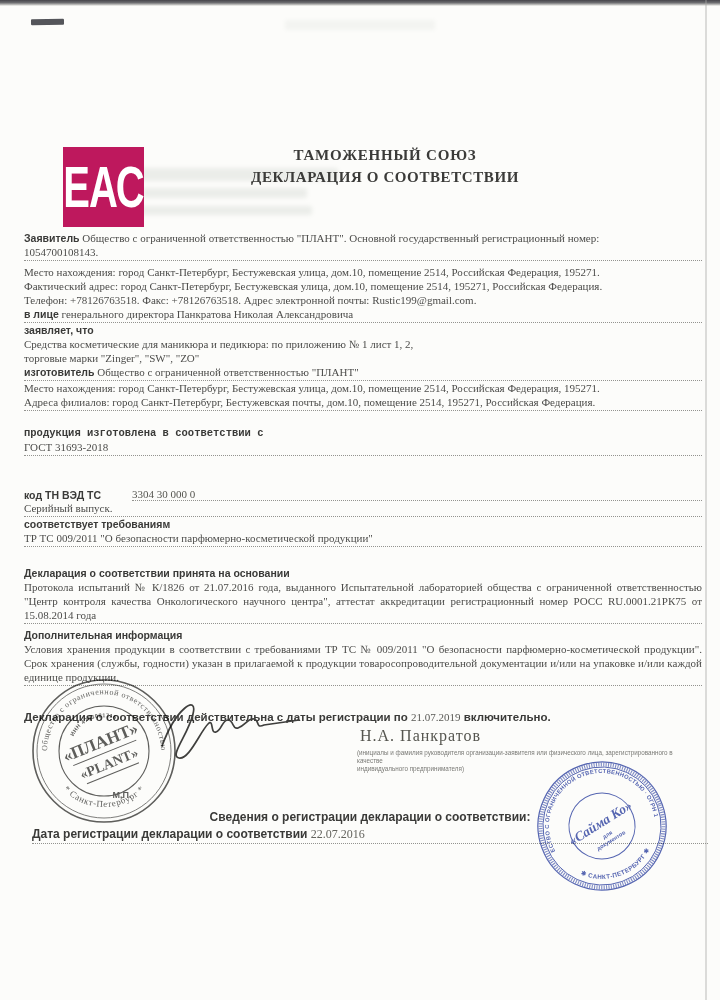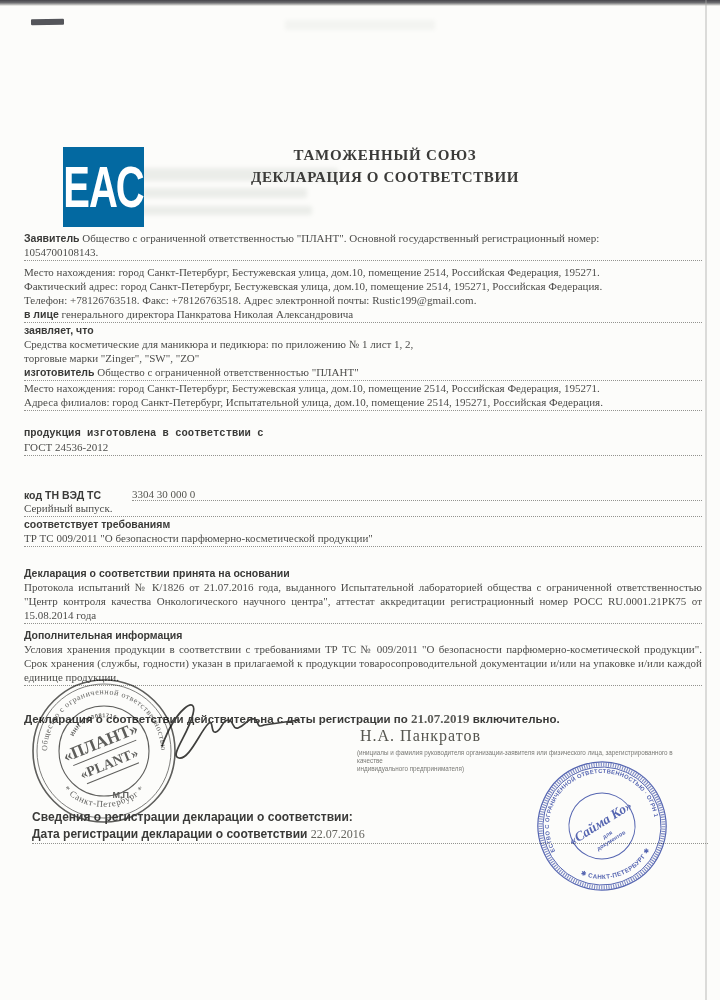--- a/index.html
+++ b/index.html
@@ -13,21 +13,21 @@
   .top-bar { position:absolute; left:0; top:0; width:720px; height:6px;
     background:linear-gradient(to bottom,#45444a 0%,#6d6d70 45%,#cfcfcc 85%,rgba(255,255,255,0)); }
   .top-dash { position:absolute; left:31px; top:19px; width:33px; height:6px;
     background:#54555a; transform:rotate(-1deg); border-radius:1px; }
   .right-streak { position:absolute; left:705px; top:0; width:2px; height:1000px;
     background:rgba(165,165,162,0.38); }
   .ghost { position:absolute; background:#7e8c7e; opacity:0.13; filter:blur(2px); border-radius:2px; }
 
   
   .eac-logo { position:absolute; left:63px; top:147px; width:81px; height:80px;
-    background:#0369a1; display:flex; align-items:center; justify-content:center; }
+    background:#be185d; display:flex; align-items:center; justify-content:center; }
   .eac-logo span { color:#fff; font-family:"Liberation Sans", sans-serif; font-weight:bold;
     font-size:40px; letter-spacing:-1px; transform:scaleY(1.45); }
   .title-block { position:absolute; left:150px; top:147px; width:470px; text-align:center;
     font-family:"Liberation Serif", serif; color:#3b3b39; }
   .title-block .t1 { font-size:15px; font-weight:bold; letter-spacing:0.8px; }
   .title-block .t2 { font-size:15px; font-weight:bold; letter-spacing:0.6px; margin-top:5px; }
 
   
   .doc-body { position:absolute; left:24px; top:231px; width:678px; }
   .ln { font-size:11px; line-height:14px; color:#4c4c4a; }
@@ -36,32 +36,32 @@
   .just { text-align:justify; }
   .gap4  { margin-top:4px; }
   .gap15 { margin-top:15px;font-family:Liberation Mono, monospace; }
   .gap19 { margin-top:19px; }
   .gap25 { margin-top:25px; }
   .gap32 { margin-top:32px; }
   .tnved-row { display:flex; align-items:center; }
   .tnved-row .lbl { width:108px; flex:none; }
   .tnved-row .val { flex:1; border-bottom:1px dotted #93938f; font-size:11px; color:#55554f; }
   .validity { font-family:"Liberation Sans", sans-serif; font-weight:bold; font-size:11.5px; color:#3a3a38; }
-  .validity .serif { font-family:"Liberation Serif", serif; font-weight:bold; color:#5a5a56; font-size:13px; }
+  .validity .serif { font-family:"Liberation Serif", serif; font-weight:normal; color:#5a5a56; font-size:11px; }
 
   
   .sig-name { position:absolute; left:360px; top:727px; font-size:16px; letter-spacing:1px; color:#55554f; }
   .sig-note { position:absolute; left:357px; top:749px; width:330px;
     font-family:"Liberation Sans", sans-serif; font-size:6.3px; line-height:8px; color:#7a7a76; }
   .signature-svg { position:absolute; left:156px; top:694px; }
 
   
   .reg-block { position:absolute; left:32px; top:810px; width:676px;
     font-family:"Liberation Sans", sans-serif; }
-  .reg-h { font-weight:bold; font-size:12px; color:#3a3a38; }
+  .reg-h { font-weight:bold; font-size:12px; color:#3a3a38;text-align:center; }
   .reg-row { margin-top:7px; font-weight:bold; font-size:12px; color:#3a3a38; }
   .reg-row .serif { font-family:"Liberation Serif", serif; font-weight:normal; color:#63635d; }
   .reg-date { margin-top:3px; }
 
   
   .stamp { position:absolute; mix-blend-mode:multiply; pointer-events:none; }
   .plant-stamp { left:26px; top:678px; opacity:0.82; }
   .plant-stamp text, .plant-stamp textPath { fill:#3b3b39; }
   .plant-stamp circle, .plant-stamp line { stroke:#3b3b39; fill:none; }
   .sayma-stamp { left:534px; top:756px; opacity:0.9; }
@@ -94,24 +94,24 @@
     <div class="ln dotted">1054700108143.</div>
     <div class="ln gap4">Место нахождения: город Санкт-Петербург, Бестужевская улица, дом.10, помещение 2514, Российская Федерация, 195271.</div>
     <div class="ln">Фактический адрес: город Санкт-Петербург, Бестужевская улица, дом.10, помещение 2514, 195271, Российская Федерация.</div>
     <div class="ln">Телефон: +78126763518. Факс: +78126763518. Адрес электронной почты: Rustic199@gmail.com.</div>
     <div class="ln dotted"><span class="lbl">в лице</span> <span>генерального директора Панкратова Николая Александровича</span></div>
     <div class="ln lbl">заявляет, что</div>
     <div class="ln">Средства косметические для маникюра и педикюра: по приложению № 1 лист 1, 2,</div>
     <div class="ln">торговые марки "Zinger", "SW", "ZO"</div>
     <div class="ln dotted"><span class="lbl">изготовитель</span> <span>Общество с ограниченной ответственностью "ПЛАНТ"</span></div>
     <div class="ln">Место нахождения: город Санкт-Петербург, Бестужевская улица, дом.10, помещение 2514, Российская Федерация, 195271.</div>
-    <div class="ln dotted">Адреса филиалов: город Санкт-Петербург, Испытательной улица, дом.10, помещение 2514, 195271, Российская Федерация.</div>
+    <div class="ln dotted">Адреса филиалов: город Санкт-Петербург, Бестужевская почты, дом.10, помещение 2514, 195271, Российская Федерация.</div>
 
     <div class="ln lbl gap15">продукция изготовлена в соответствии с</div>
-    <div class="ln dotted">ГОСТ 24536-2012</div>
+    <div class="ln dotted">ГОСТ 31693-2018</div>
 
     <div class="tnved-row gap32">
       <span class="lbl">код ТН ВЭД ТС</span>
       <span class="val">3304 30 000 0</span>
     </div>
     <div class="ln dotted">Серийный выпуск.</div>
     <div class="ln lbl">соответствует требованиям</div>
     <div class="ln dotted">ТР ТС 009/2011 "О безопасности парфюмерно-косметической продукции"</div>
 
     <div class="ln lbl gap19">Декларация о соответствии принята на основании</div>

